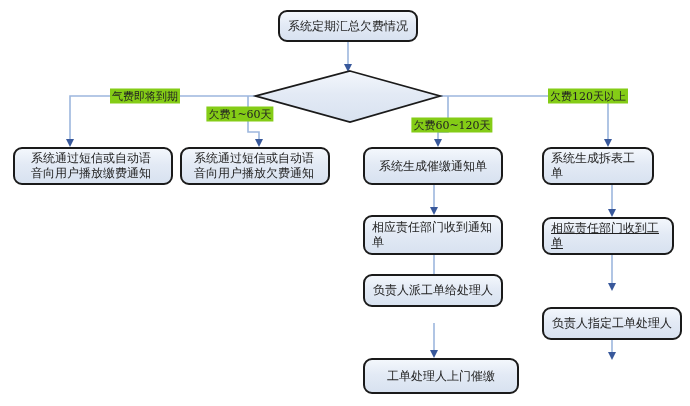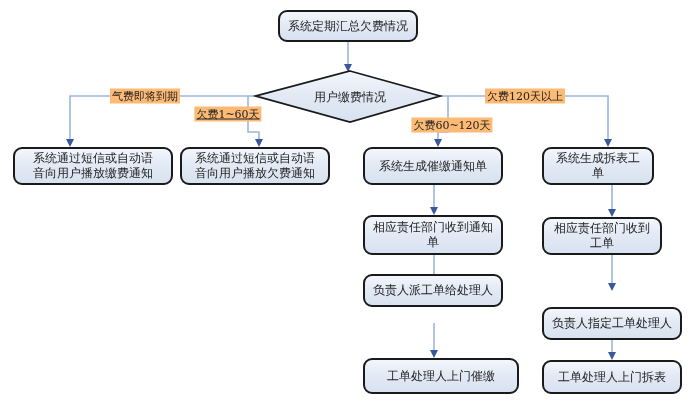--- a/index.html
+++ b/index.html
@@ -12,35 +12,35 @@
     overflow:hidden;
   }
   .layer{position:absolute;left:0;top:0;}
   .node{
     position:absolute;
     box-sizing:border-box;
     border:2px solid #1a1a1a;
     border-radius:9px;
     background:linear-gradient(180deg,#f3f7fc 0%,#e3eaf5 45%,#d8e2f0 100%);
     display:flex;align-items:center;justify-content:center;
-    text-align:center;
+    text-align:left;
     font-size:12px;line-height:15px;
     padding:1px 7px;
   }
   .node.wrap10{padding:1px 16px;}
   .decision-label{
     position:absolute;
     font-size:12px;
     transform:translate(-50%,-50%);
     white-space:nowrap;
   }
   .branch-label{
     position:absolute;
     font-size:11px;
-    background:#fdba74;
+    background:#84cc16;
     padding:0 2px;
     transform:translate(-50%,-50%);
     white-space:nowrap;
   }
 </style>
 </head>
 <body>
 
 <div class="canvas">
 
@@ -86,34 +86,32 @@
       <polygon points="608,209 616,209 612,217"></polygon>
       <polygon points="608,283 616,283 612,291"></polygon>
       <polygon points="608,352 616,352 612,360"></polygon>
     </g>
 
     <polygon points="350,71 440,96 350,122 256,96" fill="url(#nodeGrad)" stroke="#1a1a1a" stroke-width="1.8"></polygon>
   </svg>
 
   <div class="node" style="left:278px;top:10px;width:140px;height:32px;">系统定期汇总欠费情况</div>
 
-  <div class="decision-label" style="left:350px;top:97px;">用户缴费情况</div>
 
   <div class="branch-label" style="left:145px;top:96px;">气费即将到期</div>
-  <div class="branch-label" style="left:228px;top:114px;text-decoration:underline;">欠费1~60天</div>
+  <div class="branch-label" style="left:240px;top:114px;">欠费1~60天</div>
   <div class="branch-label" style="left:452px;top:119px;margin-top:6px;">欠费60~120天</div>
-  <div class="branch-label" style="left:525px;top:96px;">欠费120天以上</div>
+  <div class="branch-label" style="left:588px;top:96px;">欠费120天以上</div>
 
   <div class="node wrap10" style="left:13px;top:147px;width:160px;height:38px;">系统通过短信或自动语音向用户播放缴费通知</div>
 
   <div class="node wrap10" style="left:180px;top:147px;width:150px;height:38px;padding:1px 12px;">系统通过短信或自动语音向用户播放欠费通知</div>
 
   <div class="node" style="left:363px;top:215px;width:140px;height:40px;">相应责任部门收到通知单</div>
   <div class="node" style="left:363px;top:147px;width:140px;height:38px;">系统生成催缴通知单</div>
   <div class="node" style="left:363px;top:274px;width:140px;height:33px;">负责人派工单给处理人</div>
   <div class="node" style="left:363px;top:358px;width:156px;height:36px;">工单处理人上门催缴</div>
 
   <div class="node" style="left:542px;top:147px;width:112px;height:38px;">系统生成拆表工单</div>
-  <div class="node" style="left:542px;top:217px;width:120px;height:38px;">相应责任部门收到工单</div>
+  <div class="node" style="left:542px;top:217px;width:132px;height:38px;text-decoration:underline;">相应责任部门收到工单</div>
   <div class="node" style="left:542px;top:291px;width:140px;height:33px;margin-top:16px;">负责人指定工单处理人</div>
-  <div class="node" style="left:542px;top:360px;width:140px;height:34px;">工单处理人上门拆表</div>
 
 </div>
 
 </body></html>

